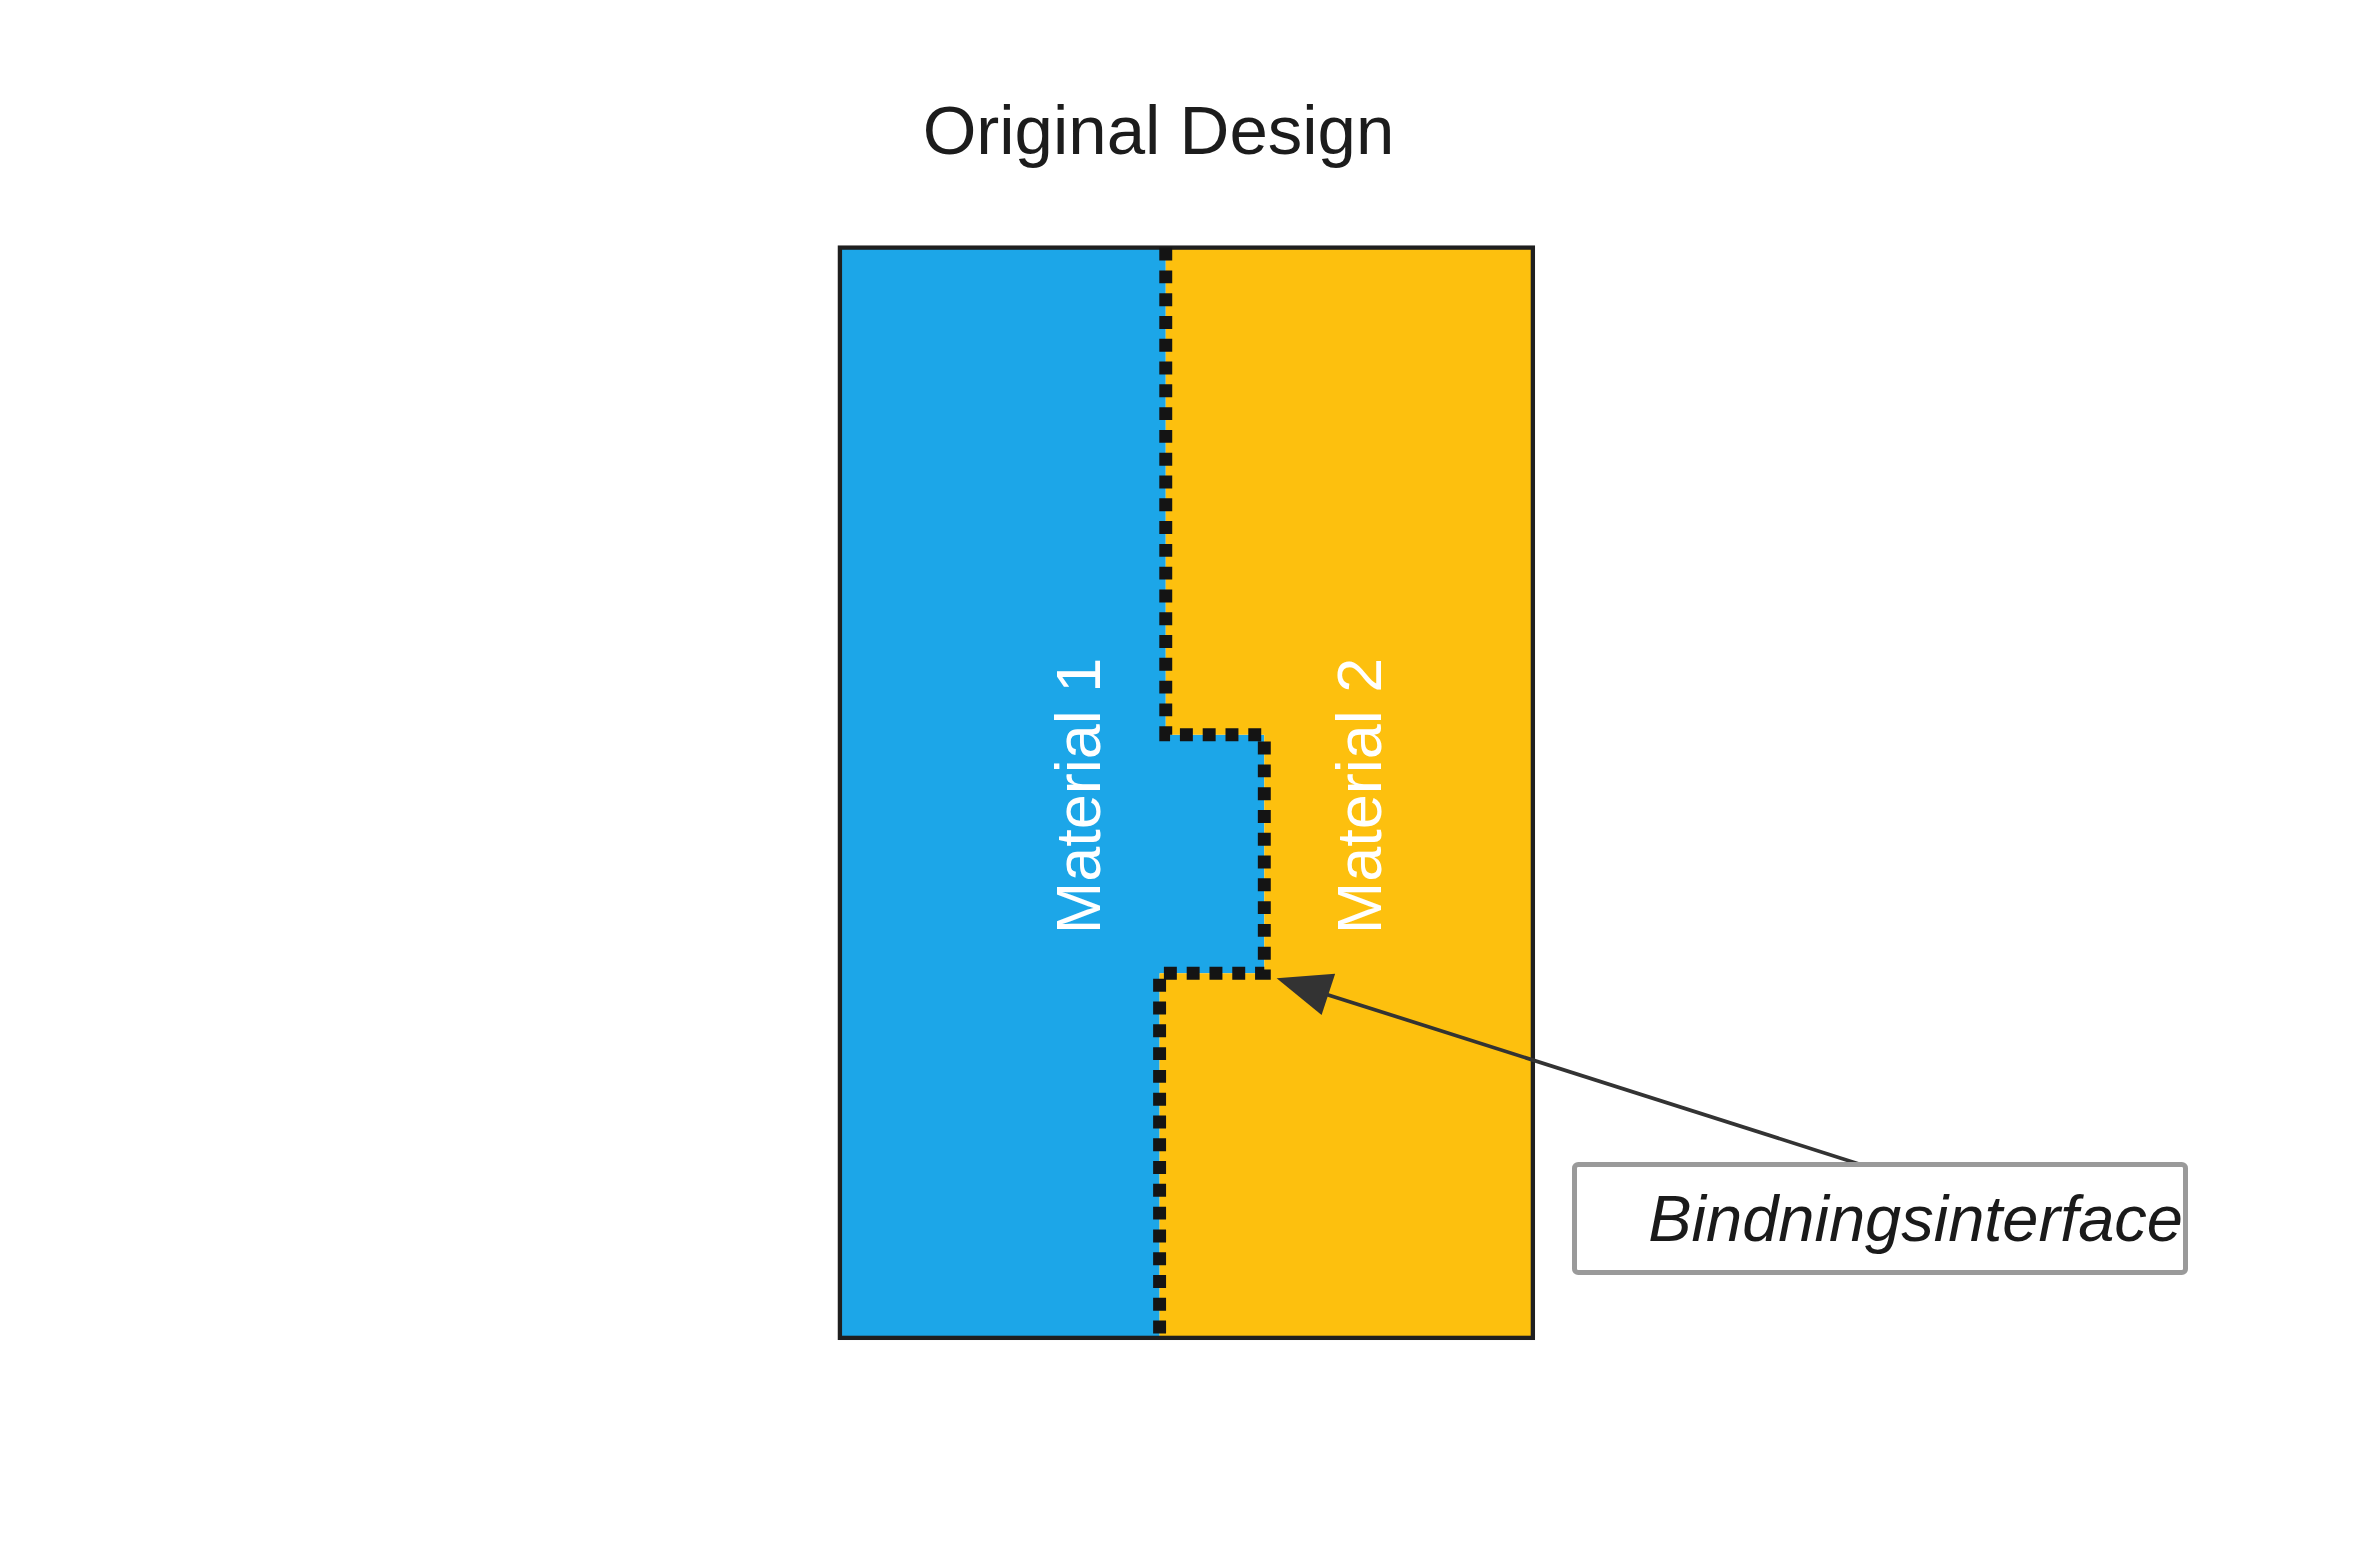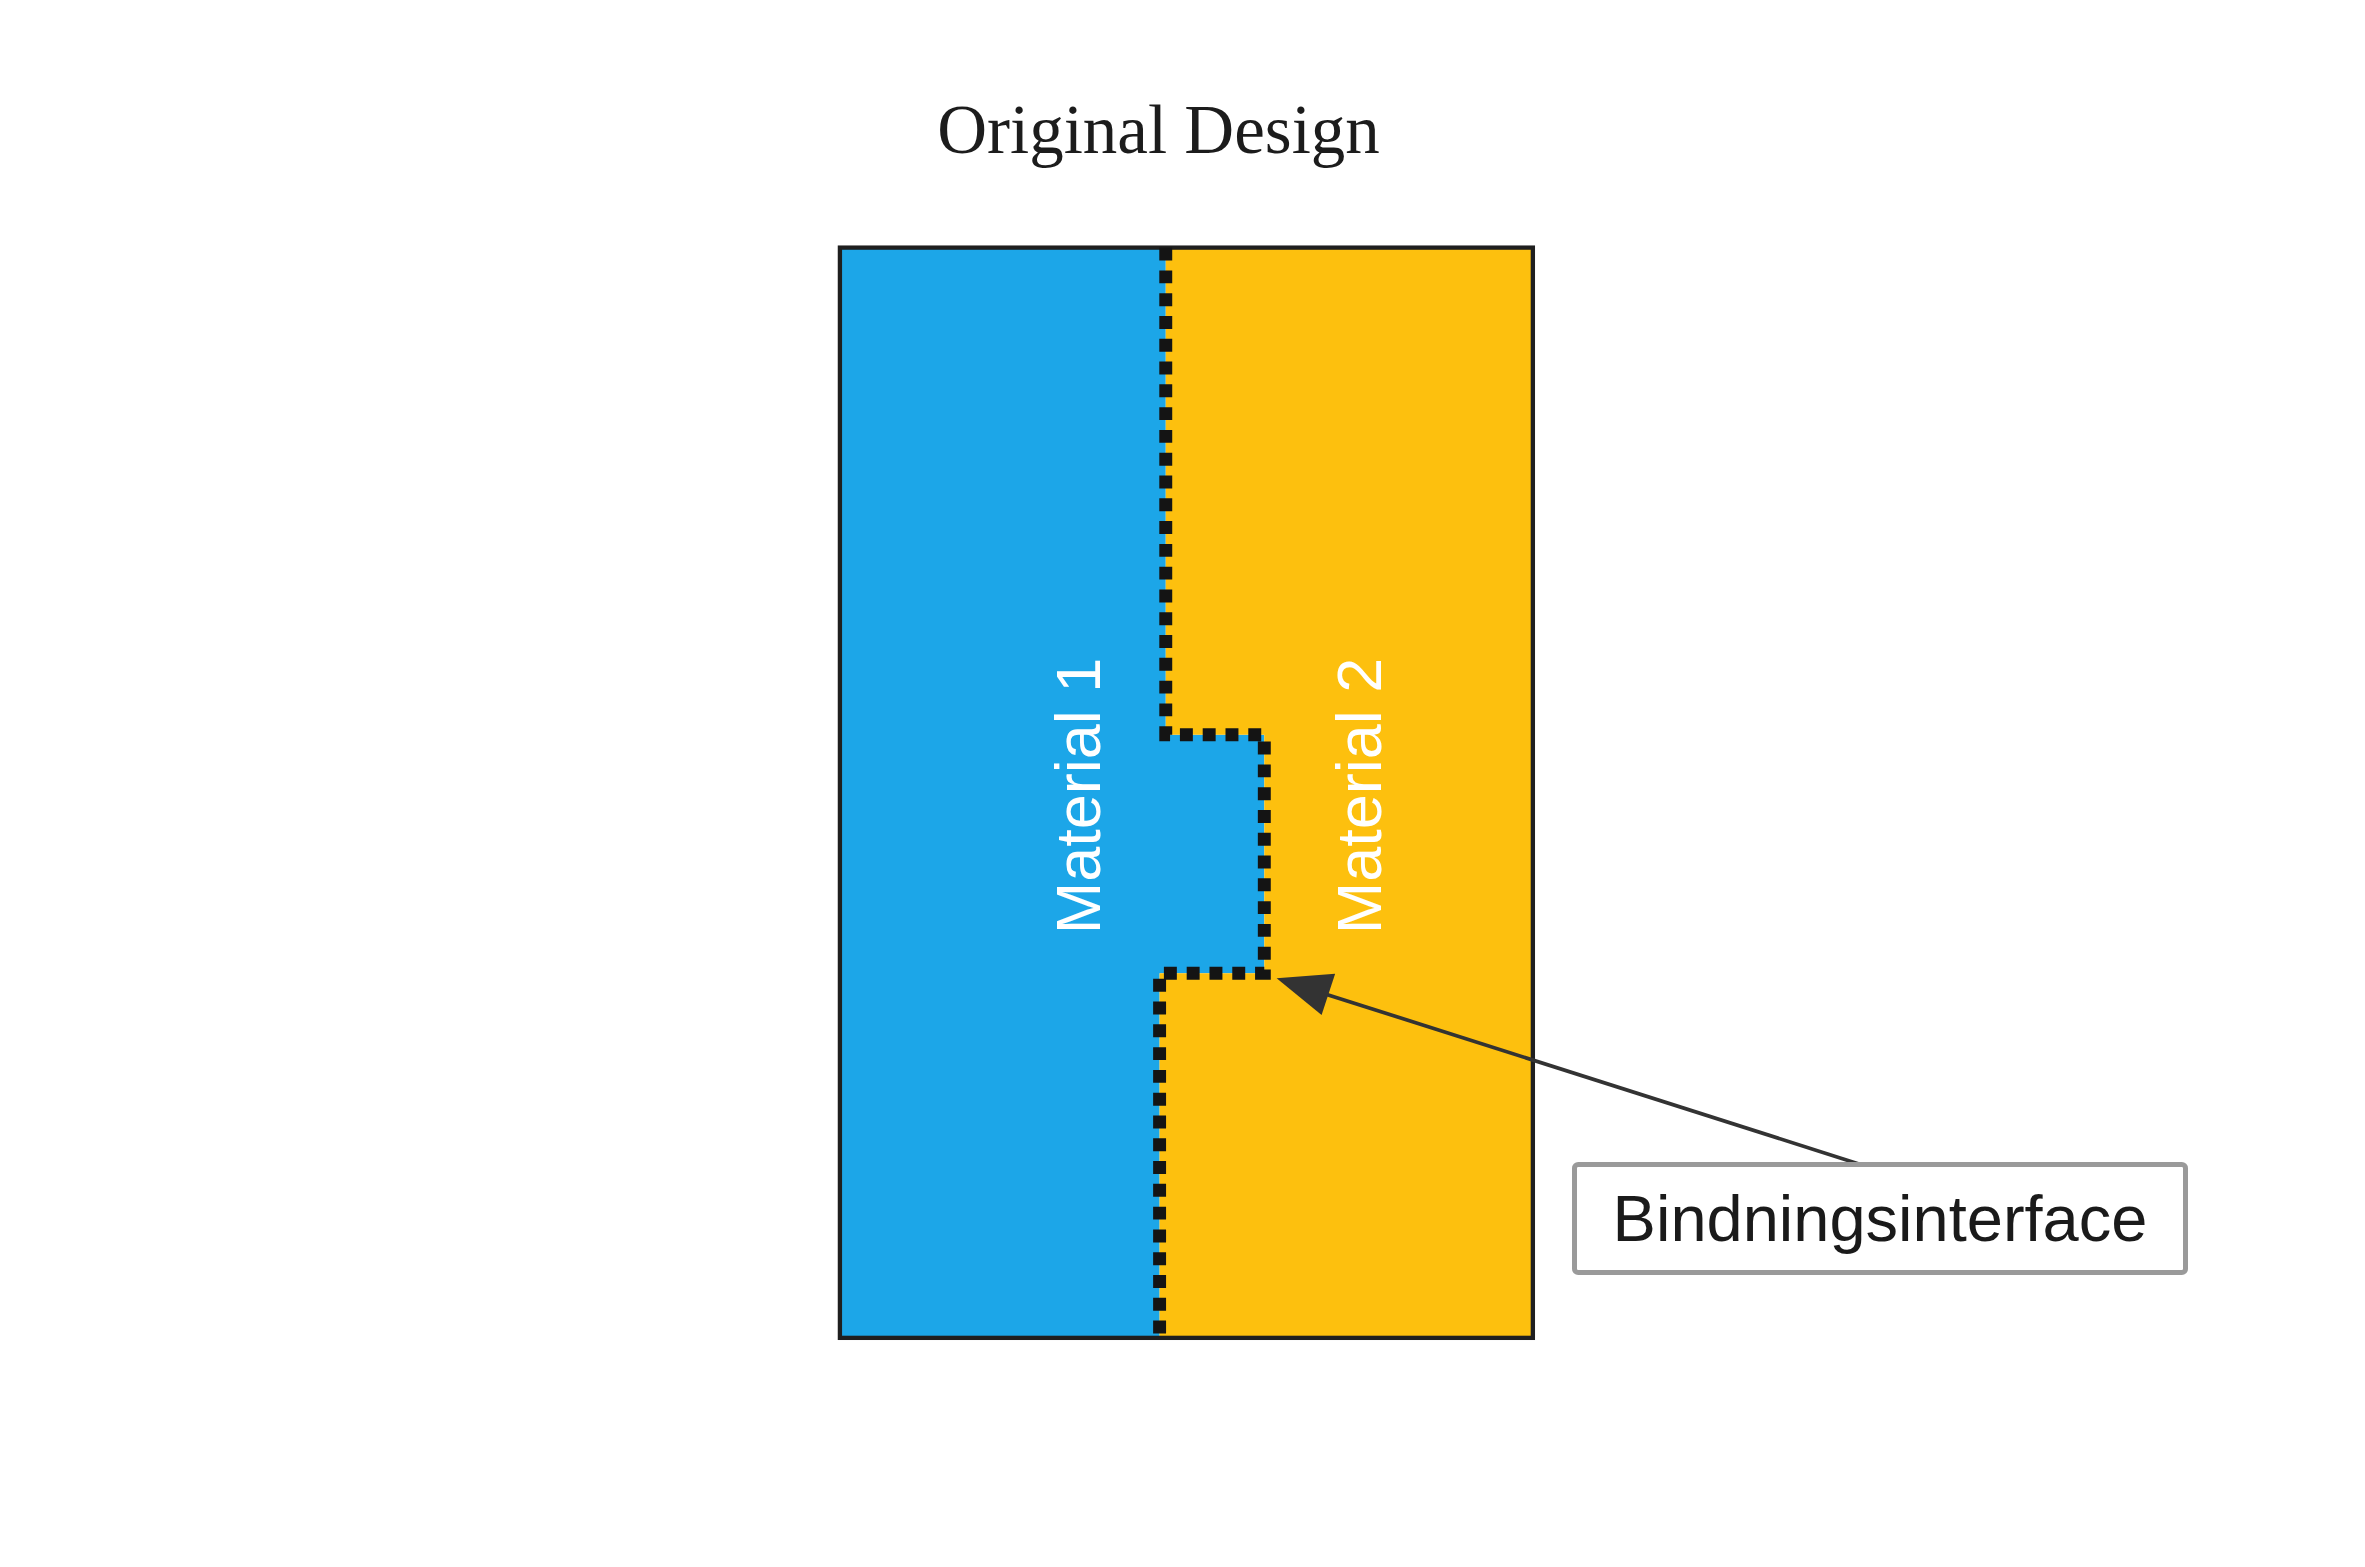--- a/index.html
+++ b/index.html
@@ -24,21 +24,20 @@
   .slide-title {
     position: absolute;
     left: 789px;
     top: 91px;
     width: 739px;
     text-align: center;
     font-size: 69px;
     line-height: 1.15;
     color: #1c1c1c;
     white-space: nowrap;
-    font-family: Liberation Serif, serif;
   }
   .mat-label {
     position: absolute;
     width: 431px;
     height: 80px;
     line-height: 80px;
     text-align: center;
     font-size: 63px;
     color: #ffffff;
     transform: rotate(-90deg);
@@ -52,21 +51,22 @@
     left: 1572px;
     top: 1162px;
     width: 616px;
     height: 113px;
     box-sizing: border-box;
     background: #ffffff;
     border: 5px solid #9a9a9a;
     border-radius: 6.2px;
     display: flex;
     align-items: center;
-    justify-content: center;
+    justify-content: flex-end;
+    font-style: italic;
   }
   .callout-text {
     font-size: 65px;
     color: #1a1a1a;
     white-space: nowrap;
   }
 </style>
 </head>
 <body>
 

